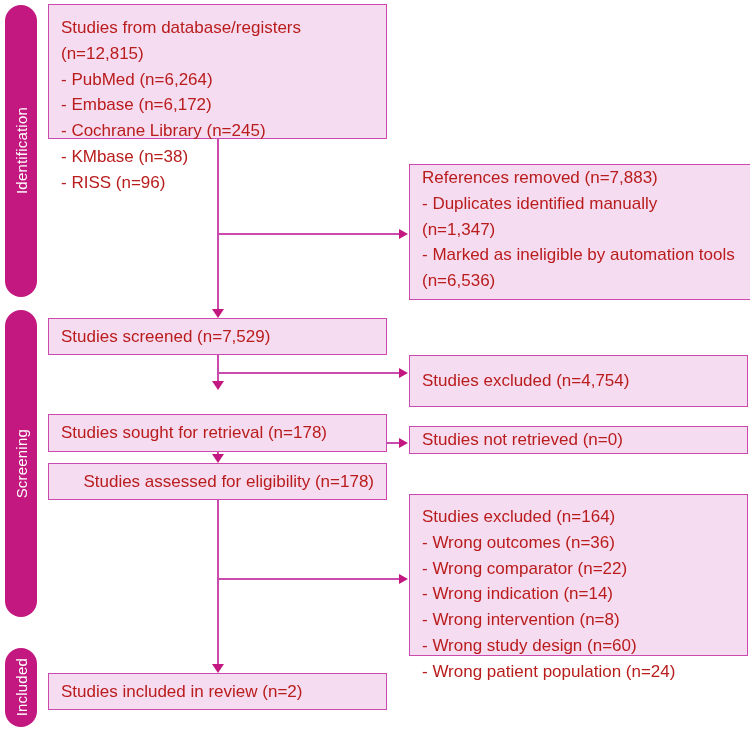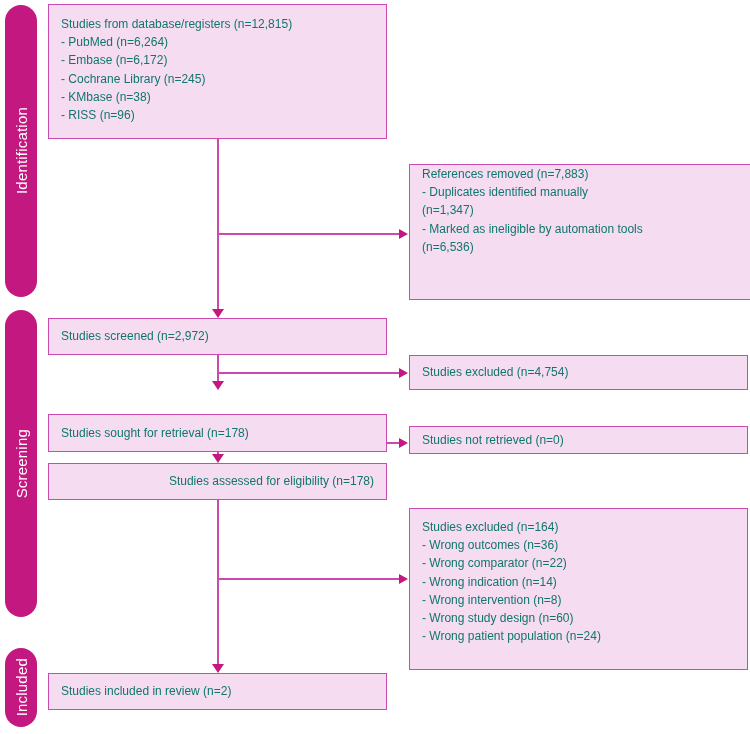--- a/index.html
+++ b/index.html
@@ -41,23 +41,23 @@
   .flow-box {
     position: absolute;
     box-sizing: border-box;
     background: #f6dcf0;
     border: 1.6px solid #cb4aae;
     display: flex;
     align-items: center;
     padding: 7px 12px;
   }
   .flow-box .box-text {
-    font-size: 12px;
+    font-size: 17px;
     line-height: 1.52;
-    color: #0f766e;
+    color: #b91c1c;
     white-space: pre-line;
   }
 
   
   .conn {
     position: absolute;
     background: #cb4aae;
   }
   .conn-v { width: 2px; }
   .conn-h { height: 2px; }
@@ -123,21 +123,21 @@
   <div class="flow-box" style="left:48px; top:4px; width:339px; height:135px; align-items:flex-start; padding-top:10px;">
     <span class="box-text">Studies from database/registers (n=12,815)
 - PubMed (n=6,264)
 - Embase (n=6,172)
 - Cochrane Library (n=245)
 - KMbase (n=38)
 - RISS (n=96)</span>
   </div>
 
   <div class="flow-box" style="left:48px; top:318px; width:339px; height:37px;">
-    <span class="box-text">Studies screened (n=2,972)</span>
+    <span class="box-text">Studies screened (n=7,529)</span>
   </div>
 
   <div class="flow-box" style="left:48px; top:390px; width:339px; height:38px;margin-top:24px;">
     <span class="box-text">Studies sought for retrieval (n=178)</span>
   </div>
 
   <div class="flow-box" style="left:48px; top:463px; width:339px; height:37px;justify-content:flex-end;">
     <span class="box-text">Studies assessed for eligibility (n=178)</span>
   </div>
 
@@ -146,29 +146,29 @@
   </div>
 
   <div class="flow-box" style="left:409px; top:164px; width:362px; height:136px; align-items:flex-start; padding-top:0;">
     <span class="box-text">References removed (n=7,883)
 - Duplicates identified manually
   (n=1,347)
 - Marked as ineligible by automation tools
   (n=6,536)</span>
   </div>
 
-  <div class="flow-box" style="left:409px; top:355px; width:339px; height:35px;">
+  <div class="flow-box" style="left:409px; top:355px; width:339px; height:52px;">
     <span class="box-text">Studies excluded (n=4,754)</span>
   </div>
 
   <div class="flow-box" style="left:409px; top:426px; width:339px; height:28px;">
     <span class="box-text">Studies not retrieved (n=0)</span>
   </div>
 
-  <div class="flow-box" style="left:409px; top:508px; width:339px; height:162px; align-items:flex-start; padding-top:9px;">
+  <div class="flow-box" style="left:409px; top:494px; width:339px; height:162px; align-items:flex-start; padding-top:9px;">
     <span class="box-text">Studies excluded (n=164)
 - Wrong outcomes (n=36)
 - Wrong comparator (n=22)
 - Wrong indication (n=14)
 - Wrong intervention (n=8)
 - Wrong study design (n=60)
 - Wrong patient population (n=24)</span>
   </div>
 
 </div>

